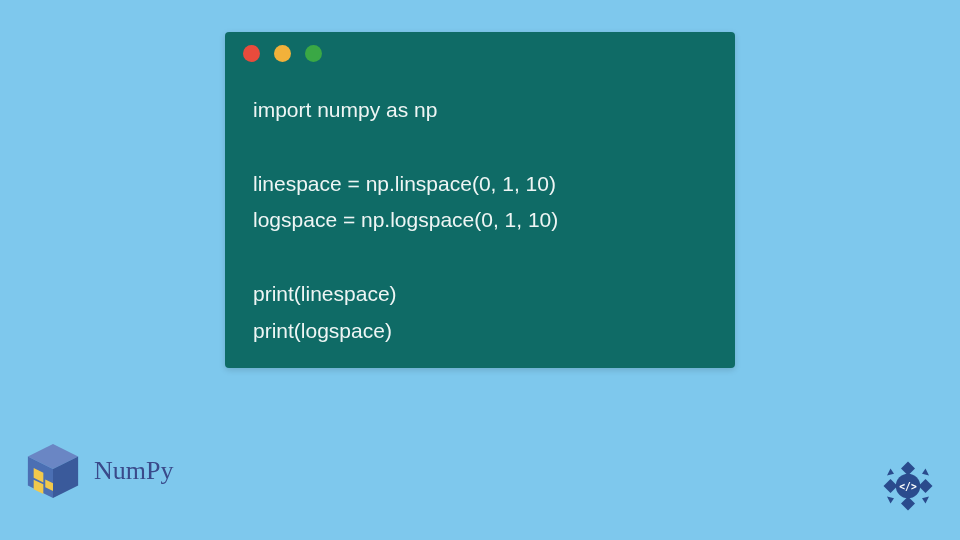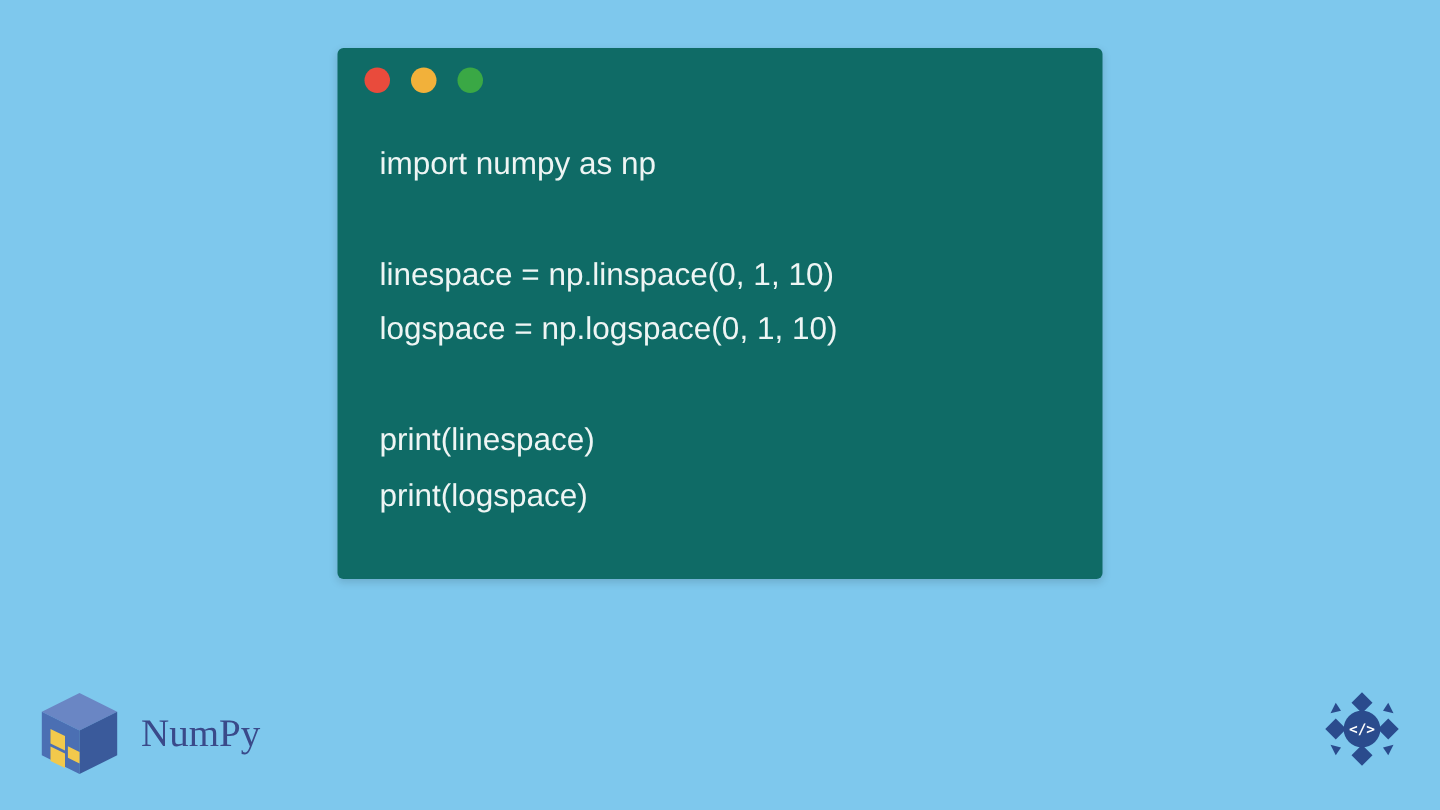--- a/index.html
+++ b/index.html
@@ -25,31 +25,31 @@
     padding-left: 18px;
     gap: 14px;
   }
   .dot {
     width: 17px; height: 17px; border-radius: 50%;
   }
   .dot.red { background: #e94b3c; }
   .dot.yellow { background: #f2b13a; }
   .dot.green { background: #3aa845; }
   .code-body {
-    padding: 18px 28px 37px 28px;
+    padding: 18px 28px 19px 28px;
     color: #eef5f4;
     font-size: 21px;
     line-height: 1.75;
     font-family: Arial, Helvetica, sans-serif;
     white-space: pre;
   }
   .numpy-badge {
     position: absolute;
     left: 24px;
-    bottom: 22px;
+    bottom: 40px;
     display: flex;
     align-items: center;
     gap: 12px;
   }
   .numpy-cube {
     width: 58px; height: 58px; position: relative;
   }
   .numpy-label {
     font-family: Georgia, 'Times New Roman', serif;
     font-size: 26px;

